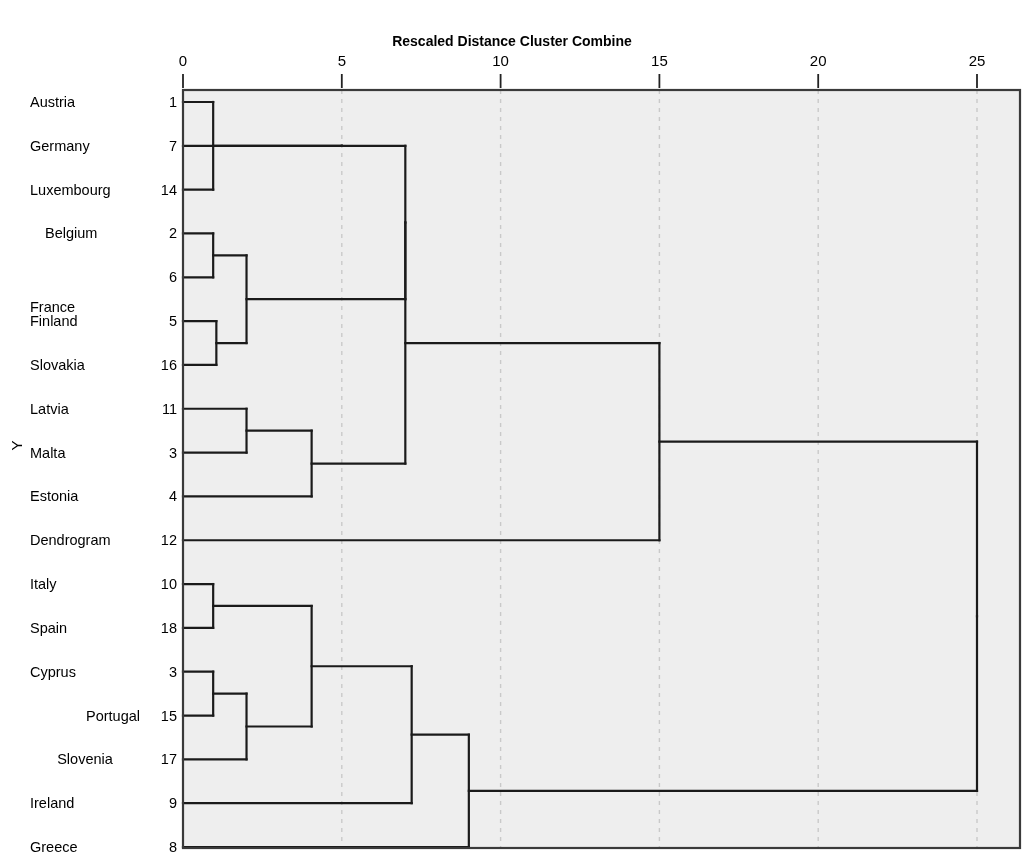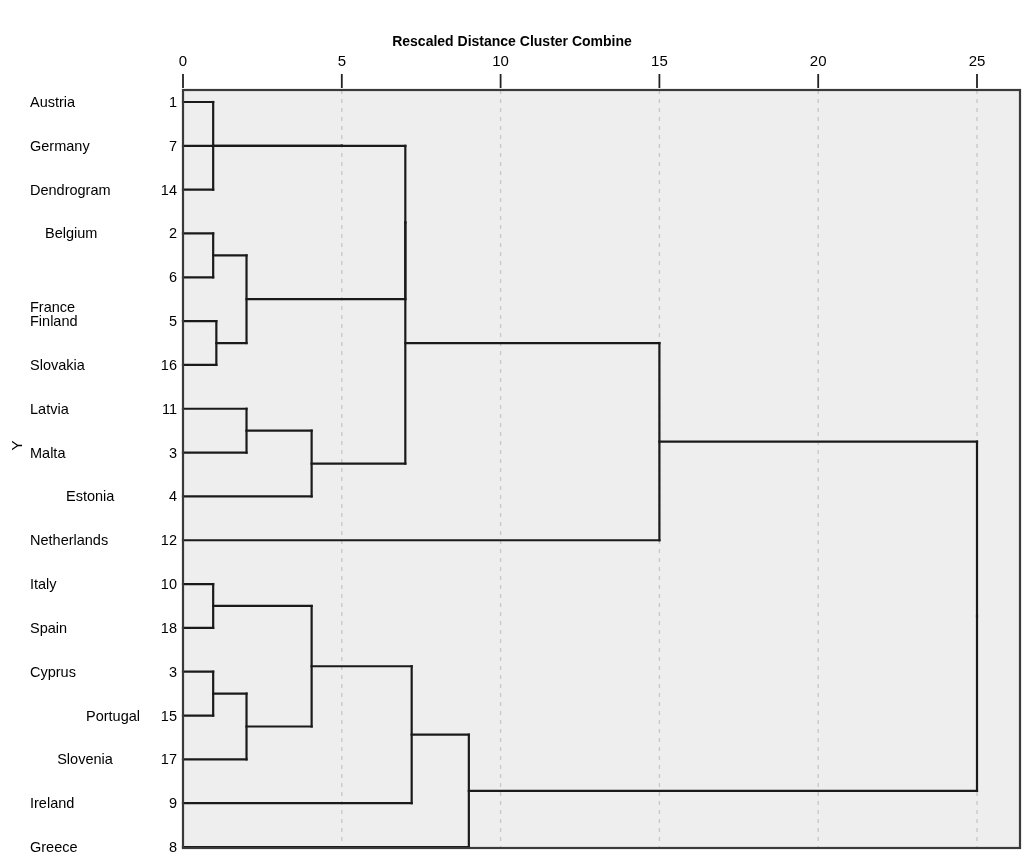--- a/index.html
+++ b/index.html
@@ -81,37 +81,37 @@
       <div class="axis-tick-label" style="left: 500.6px;">10</div>
       <div class="axis-tick-label" style="left: 659.4px;">15</div>
       <div class="axis-tick-label" style="left: 818.2px;">20</div>
       <div class="axis-tick-label" style="left: 977px;">25</div>
     </div>
   <div id="leaf-labels">
       <div class="leaf-name" style="top: 102px;">Austria</div>
       <div class="leaf-num" style="top: 102px;">1</div>
       <div class="leaf-name" style="top: 145.824px;">Germany</div>
       <div class="leaf-num" style="top: 145.824px;">7</div>
-      <div class="leaf-name" style="top: 189.647px;">Dendrogram</div>
+      <div class="leaf-name" style="top: 189.647px;">Luxembourg</div>
       <div class="leaf-num" style="top: 189.647px;">14</div>
       <div class="leaf-name" style="top: 233.471px; margin-left: 15px;">Belgium</div>
       <div class="leaf-num" style="top: 233.471px;">2</div>
       <div class="leaf-name" style="top: 295px; margin-top: 12px;">France</div>
       <div class="leaf-num" style="top: 277.294px;">6</div>
       <div class="leaf-name" style="top: 321.118px;">Finland</div>
       <div class="leaf-num" style="top: 321.118px;">5</div>
       <div class="leaf-name" style="top: 364.941px;">Slovakia</div>
       <div class="leaf-num" style="top: 364.941px;">16</div>
       <div class="leaf-name" style="top: 408.765px;">Latvia</div>
       <div class="leaf-num" style="top: 408.765px;">11</div>
       <div class="leaf-name" style="top: 452.588px;">Malta</div>
       <div class="leaf-num" style="top: 452.588px;">3</div>
-      <div class="leaf-name" style="top: 496.412px; margin-left: 36px;">Estonia</div>
+      <div class="leaf-name" style="top: 496.412px;">Estonia</div>
       <div class="leaf-num" style="top: 496.412px;">4</div>
-      <div class="leaf-name" style="top: 540.235px;">Netherlands</div>
+      <div class="leaf-name" style="top: 540.235px;">Dendrogram</div>
       <div class="leaf-num" style="top: 540.235px;">12</div>
       <div class="leaf-name" style="top: 584.059px;">Italy</div>
       <div class="leaf-num" style="top: 584.059px;">10</div>
       <div class="leaf-name" style="top: 627.882px;">Spain</div>
       <div class="leaf-num" style="top: 627.882px;">18</div>
       <div class="leaf-name" style="top: 671.706px;">Cyprus</div>
       <div class="leaf-num" style="top: 671.706px;">3</div>
       <div class="leaf-name" style="top: 715.529px; text-align: right;">Portugal</div>
       <div class="leaf-num" style="top: 715.529px;">15</div>
       <div class="leaf-name" style="top: 759.353px; text-align: center;">Slovenia</div>

